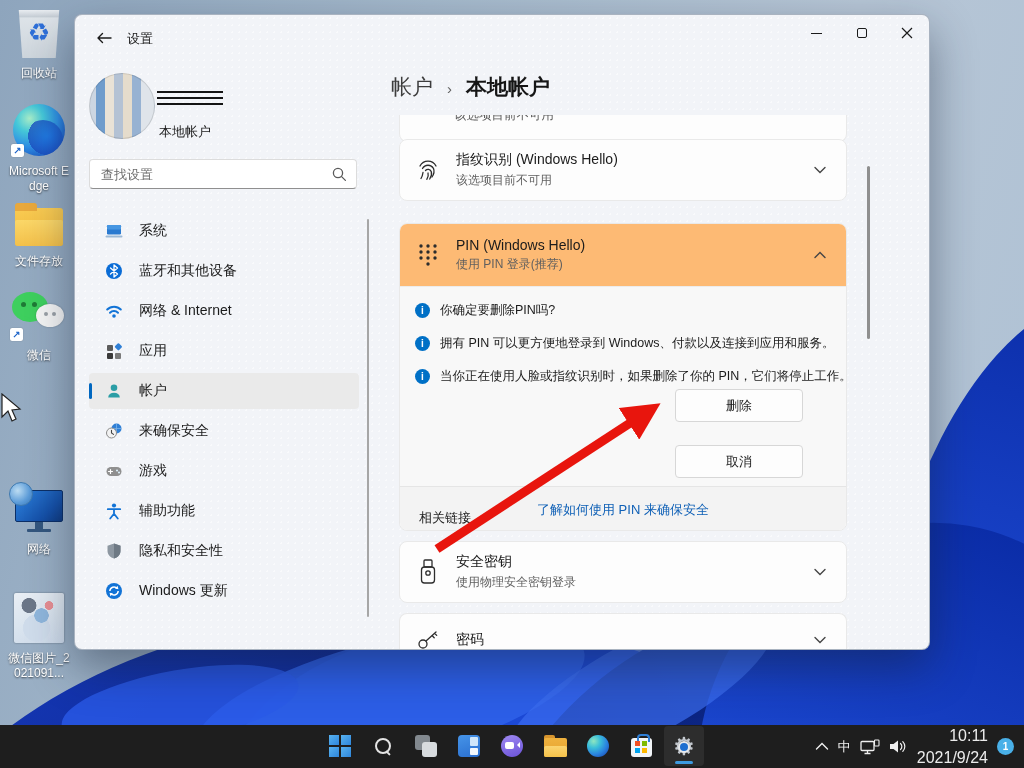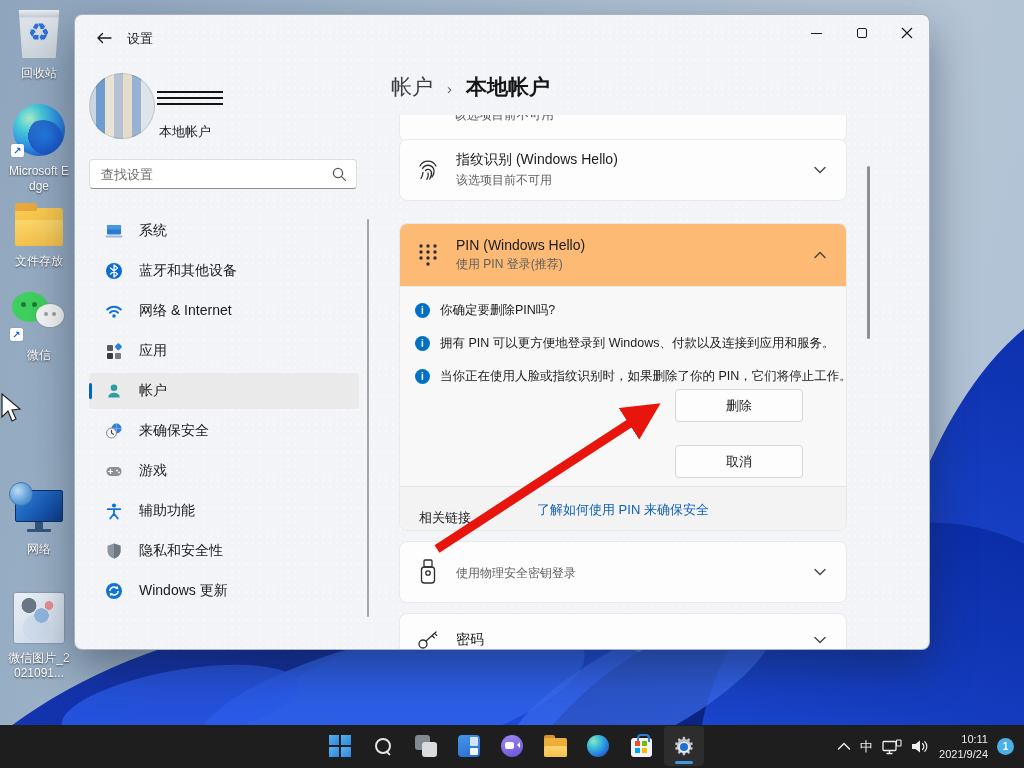--- a/index.html
+++ b/index.html
@@ -168,21 +168,21 @@
     background:radial-gradient(circle at 30% 28%,#8fe6c0 0%,#3cc0d8 30%,#2a84e0 60%,#1a4cb4 90%); }
   .store { width:21px; height:19px; background:#f2f5f8; border-radius:3px; position:relative; margin-top:3px; }
   .store:before { content:""; position:absolute; left:6px; top:-4px; width:9px; height:6px;
     border:2px solid #2f7fd6; border-bottom:none; border-radius:4px 4px 0 0; }
   .store .sq { position:absolute; width:5px; height:5px; }
   .gear { font-size:25px; color:#c2c7cd; line-height:1; position:relative; font-family:"DejaVu Sans",sans-serif; }
   .gear:after { content:""; position:absolute; left:50%; top:53%; transform:translate(-50%,-50%);
     width:8px; height:8px; border-radius:50%; background:#1e6fd0; box-shadow:0 0 0 2px #e8eaec; }
   .tray { position:absolute; right:10px; top:0; height:43px; display:flex; align-items:center; gap:9px; }
   .ime { color:#f0f0f0; font-size:13px; }
-  .clock { text-align:right; color:#ececec; font-size:11px; line-height:1.35; }
+  .clock { text-align:right; color:#ececec; font-size:16px; line-height:1.35; }
   .badge { width:17px; height:17px; border-radius:50%; background:#49b0e8; color:#fff;
     font-size:10px; font-weight:bold; text-align:center; line-height:17px; }
 </style>
 </head>
 <body>
 
 <div class="stage">
 
   <svg class="wall" width="1024" height="768">
     <defs>
@@ -463,20 +463,21 @@
         <div class="cicon">
           <svg width="20" height="26">
             <g fill="none" stroke="#2d2d2d" stroke-width="1.3">
               <rect x="6" y="1" width="8" height="7" rx="1"></rect>
               <rect x="3.5" y="8" width="13" height="16" rx="3"></rect>
               <circle cx="10" cy="14" r="2.2"></circle>
             </g>
             </svg>
         </div>
         <div class="ctext">
+          <div class="ctitle">安全密钥</div>
           <div class="csub">使用物理安全密钥登录</div>
         </div>
         <svg class="chev" width="12" height="8">
           <path d="M1 1.5 L6 6.5 L11 1.5" fill="none" stroke="#454545" stroke-width="1.4" stroke-linecap="round"></path>
           </svg>
       </div>
 
       <div class="card pwd">
         <div style="display:flex;align-items:center;height:52px">
           <div class="cicon">

